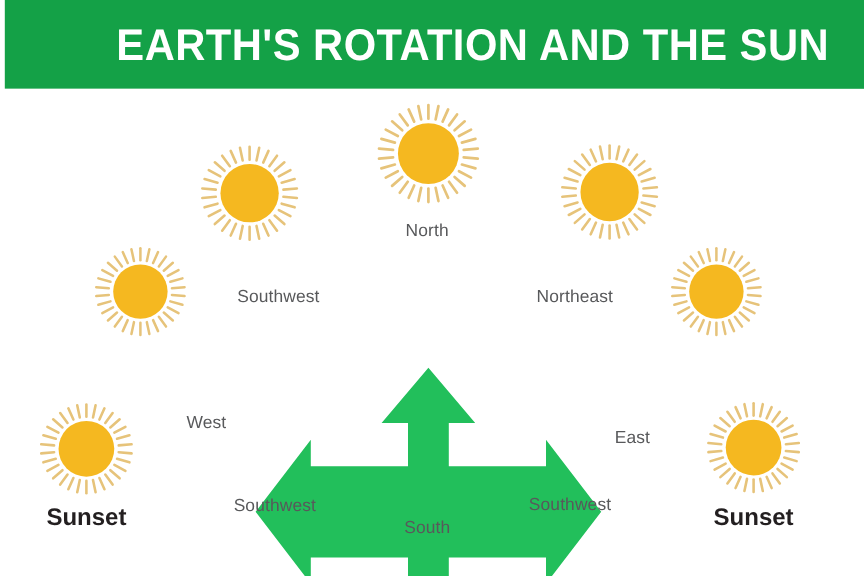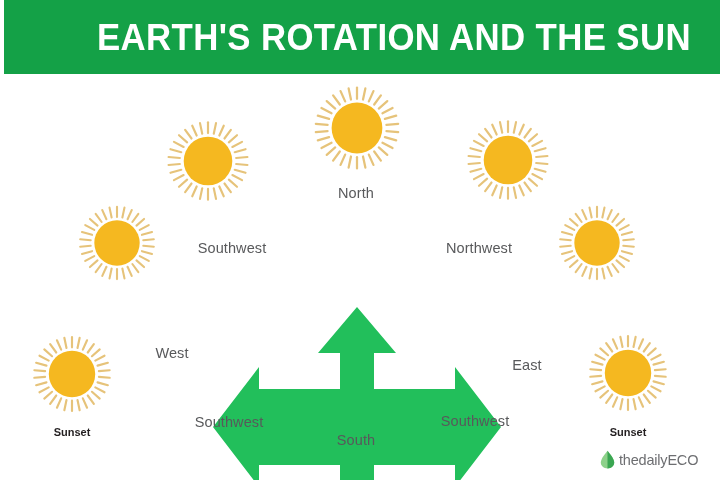--- a/index.html
+++ b/index.html
@@ -73,21 +73,21 @@
     color: #58595b;
     font-size: 14.5px;
     font-family: "Liberation Sans", sans-serif;
     white-space: nowrap;
     letter-spacing: 0.1px;
   }
   .event-label {
     position: absolute;
     transform: translate(-50%, -50%);
     color: #231f20;
-    font-size: 11px;
+    font-size: 20px;
     font-weight: bold;
     font-family: "Liberation Sans", sans-serif;
     white-space: nowrap;
   }
 
   
   #logo {
     position: absolute;
     left: 600px;
     top: 450px;
@@ -407,33 +407,26 @@
                  L 48 84
                  L 129 84
                  L 129 48
                  L 107 48
                  Z" fill="#22bf5b"></path>
       </svg>
     </div>
 
     <div class="dir-label" style="left:356px; top:119px;">North</div>
     <div class="dir-label" style="left:232px; top:174px;">Southwest</div>
-    <div class="dir-label" style="left:479px; top:174px;">Northwest</div>
+    <div class="dir-label" style="left:479px; top:174px;">Northeast</div>
     <div class="dir-label" style="left:172px; top:279px;">West</div>
     <div class="dir-label" style="left:527px; top:279px;margin-top:12px;">East</div>
     <div class="dir-label" style="left:229px; top:348px;">Southwest</div>
     <div class="dir-label" style="left:475px; top:347px;">Southwest</div>
     <div class="dir-label" style="left:356px; top:366px;">South</div>
 
     <div class="event-label" style="left:72px; top:358px;">Sunset</div>
     <div class="event-label" style="left:628px; top:358px;">Sunset</div>
 
   </div>
 
-  <div id="logo">
-    <svg id="logo-mark" width="15" height="19" viewBox="0 0 15 19" aria-hidden="true">
-      <path d="M7.5 0.8 C 3.2 6.2 0.8 9.6 0.8 12.6 C 0.8 16.1 3.8 18.4 7.5 18.4 C 11.2 18.4 14.2 16.1 14.2 12.6 C 14.2 9.6 11.8 6.2 7.5 0.8 Z" fill="#8dd18a"></path>
-      <path d="M7.5 0.8 C 7.5 0.8 7.5 8 7.5 18.4 C 11.2 18.4 14.2 16.1 14.2 12.6 C 14.2 9.6 11.8 6.2 7.5 0.8 Z" fill="#3aa652"></path>
-    </svg>
-    <div id="logo-text"><span>thedaily</span><span class="eco">ECO</span></div>
-  </div>
 
 </div>
 
 </body></html>

